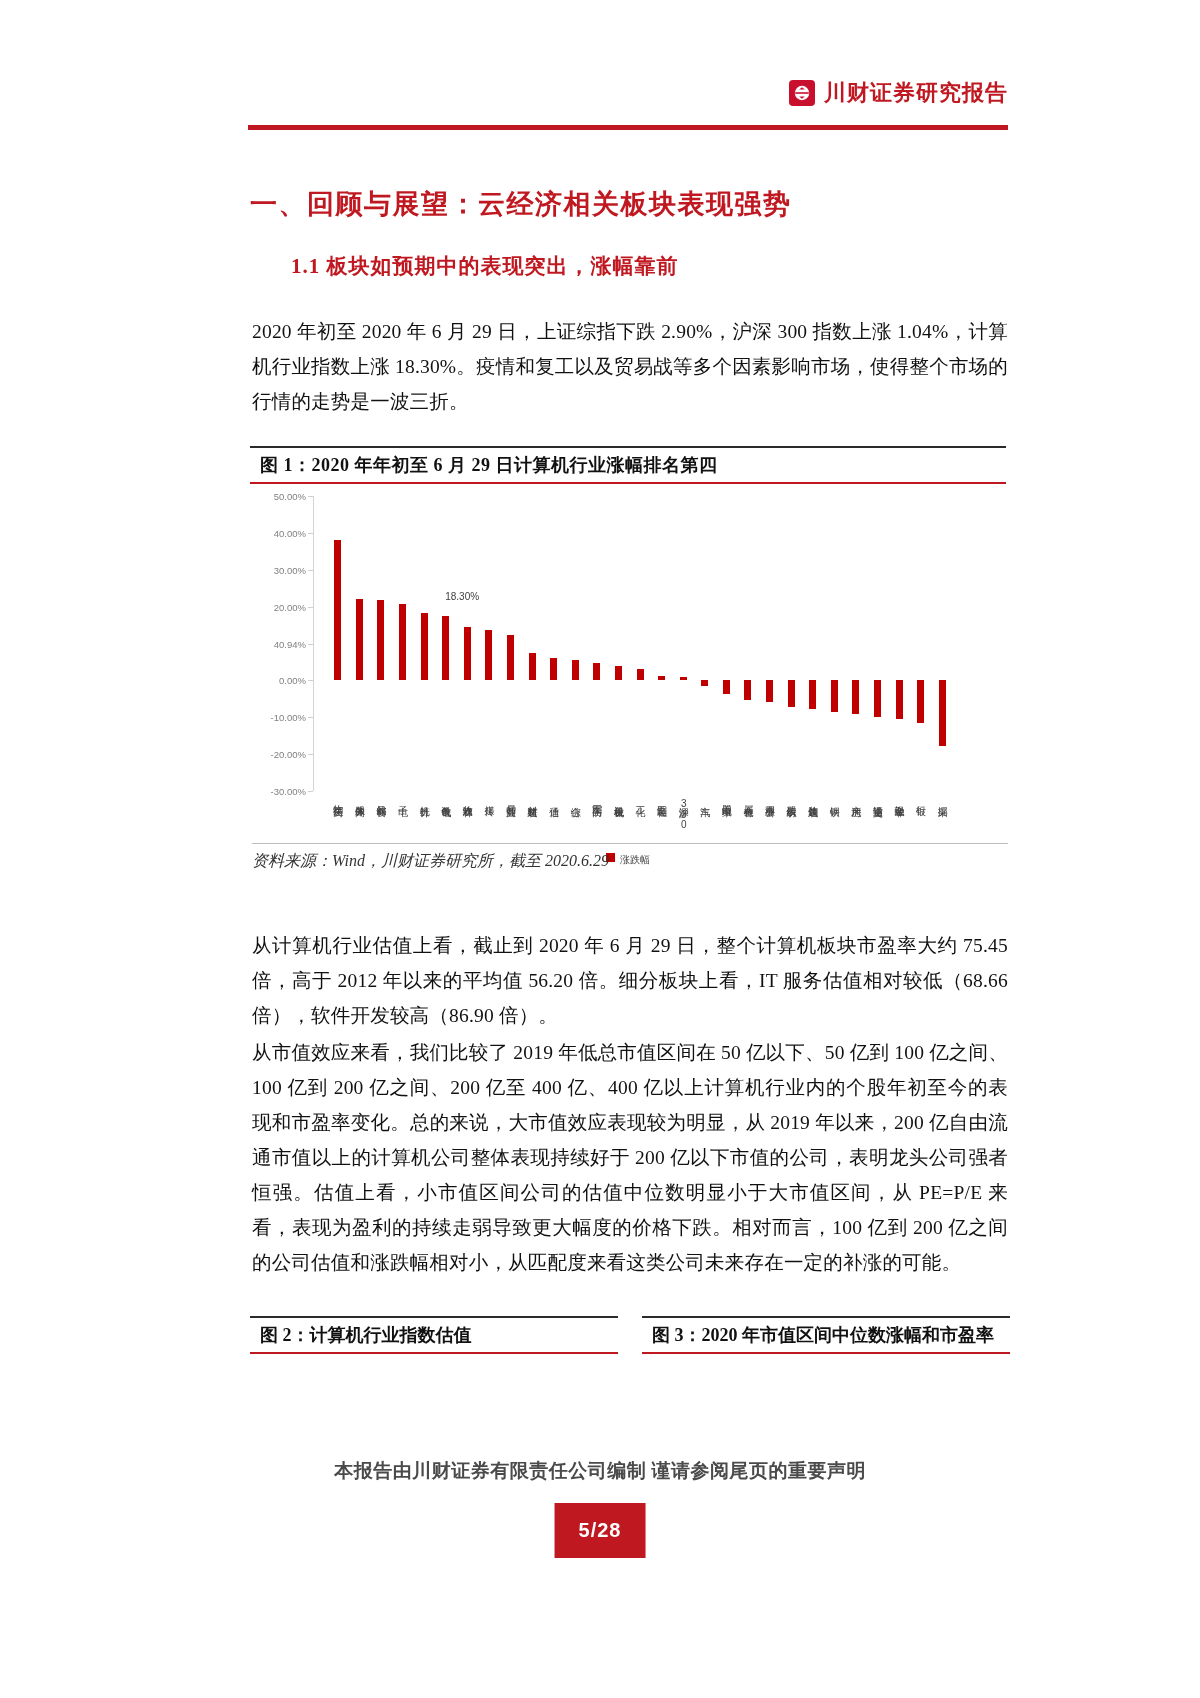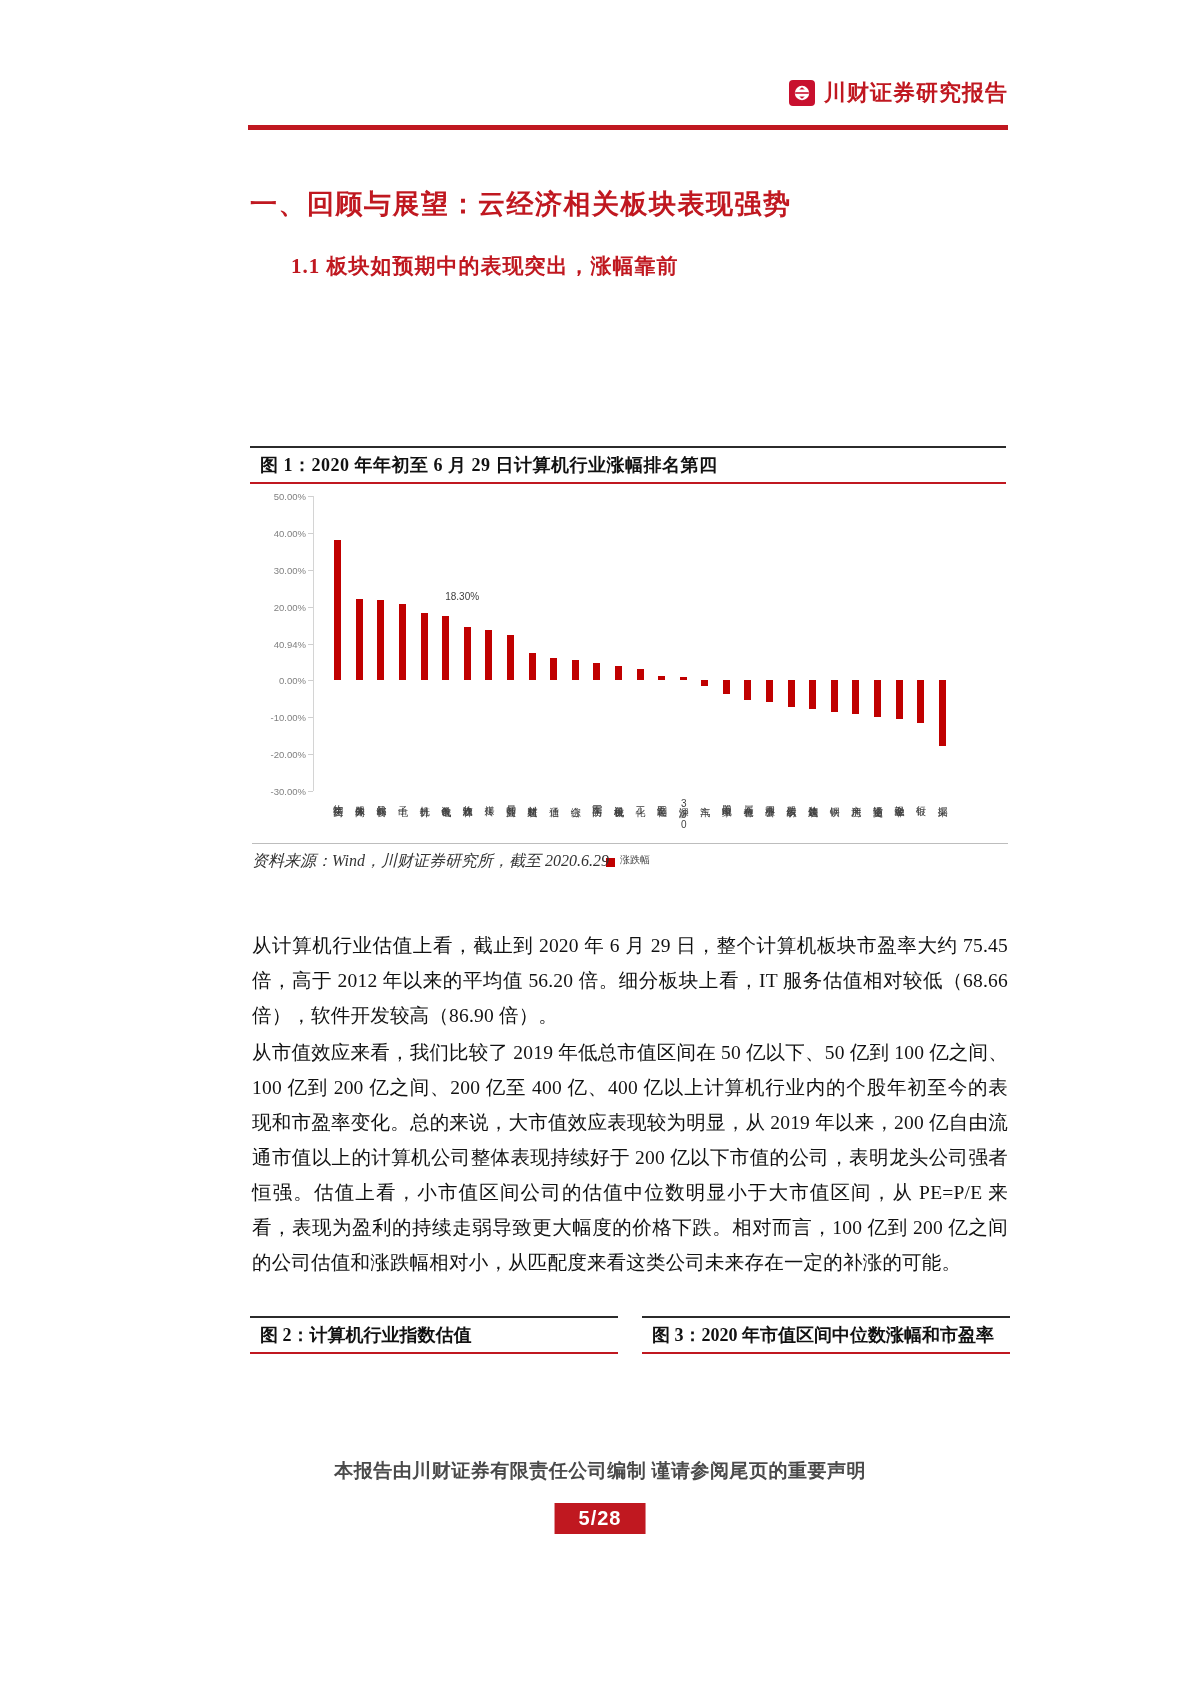--- a/index.html
+++ b/index.html
@@ -104,21 +104,21 @@
     position:absolute;
     font-family:"Liberation Sans","DejaVu Sans",sans-serif;
     font-size:10px; color:#3f3f3f;
     writing-mode:vertical-rl; text-orientation:upright;
     letter-spacing:-0.5px; line-height:1;
     transform:translateX(-50%);
     white-space:nowrap;
   }
   .legend {
     position:absolute; left:50%; bottom:2px; transform:translateX(-50%);
-    display:flex; align-items:flex-end; gap:5px;
+    display:flex; align-items:flex-start; gap:5px;
     font-family:"Liberation Sans","DejaVu Sans",sans-serif;
     font-size:10px; color:#3f3f3f;
   }
   .legend-swatch { width:9px; height:9px; background:#c00000; display:block; }
 
   
   .fig-row { position:absolute; left:250px; top:1316px; width:760px; display:flex; gap:24px; }
   .fig-col { flex:1 1 0; }
   .fig-col .bar2 {
     border-top:2px solid #2b2b2b;
@@ -128,21 +128,21 @@
   }
 
   
   .footer-note {
     position:absolute; left:0; top:1458px; width:1200px; text-align:center;
     font-size:19px; color:#4a4a4a; font-weight:bold; letter-spacing:0.5px;
   }
   .pagebadge {
     position:absolute; left:50%; top:1503px; transform:translateX(-50%);
     background:#c01820; color:#fff; font-weight:bold; font-size:20px;
-    padding:4px 24px; letter-spacing:1px;
+    padding:16px 24px; letter-spacing:1px;
     font-family:"Liberation Sans","DejaVu Sans",sans-serif;
   }
 </style>
 </head>
 <body>
 
 <div class="page">
 
   <div class="header">
     <div class="brand">
@@ -155,20 +155,21 @@
         </svg>
       </span>
       <span class="brand-text">川财证券研究报告</span>
     </div>
     <div class="header-rule"></div>
   </div>
 
   <div class="h1">一、回顾与展望：云经济相关板块表现强势</div>
   <div class="h2">1.1 板块如预期中的表现突出，涨幅靠前</div>
 
+  <div class="para" id="p1">2020 年初至 2020 年 6 月 29 日，上证综指下跌 2.90%，沪深 300 指数上涨 1.04%，计算机行业指数上涨 18.30%。疫情和复工以及贸易战等多个因素影响市场，使得整个市场的行情的走势是一波三折。</div>
 
   <div class="fig-wrap">
     <div class="fig-title-bar">图 1：2020 年年初至 6 月 29 日计算机行业涨幅排名第四</div>
     <div class="chart-box">
       <div class="plot" id="plot">
         <div class="yaxisline"></div>
       <div class="ytick" style="top: 0px;">50.00%</div>
           <div class="ytickmark" style="top: 0px;"></div>
           <div class="ytick" style="top: 36.875px;">40.00%</div>
           <div class="ytickmark" style="top: 36.875px;"></div>

